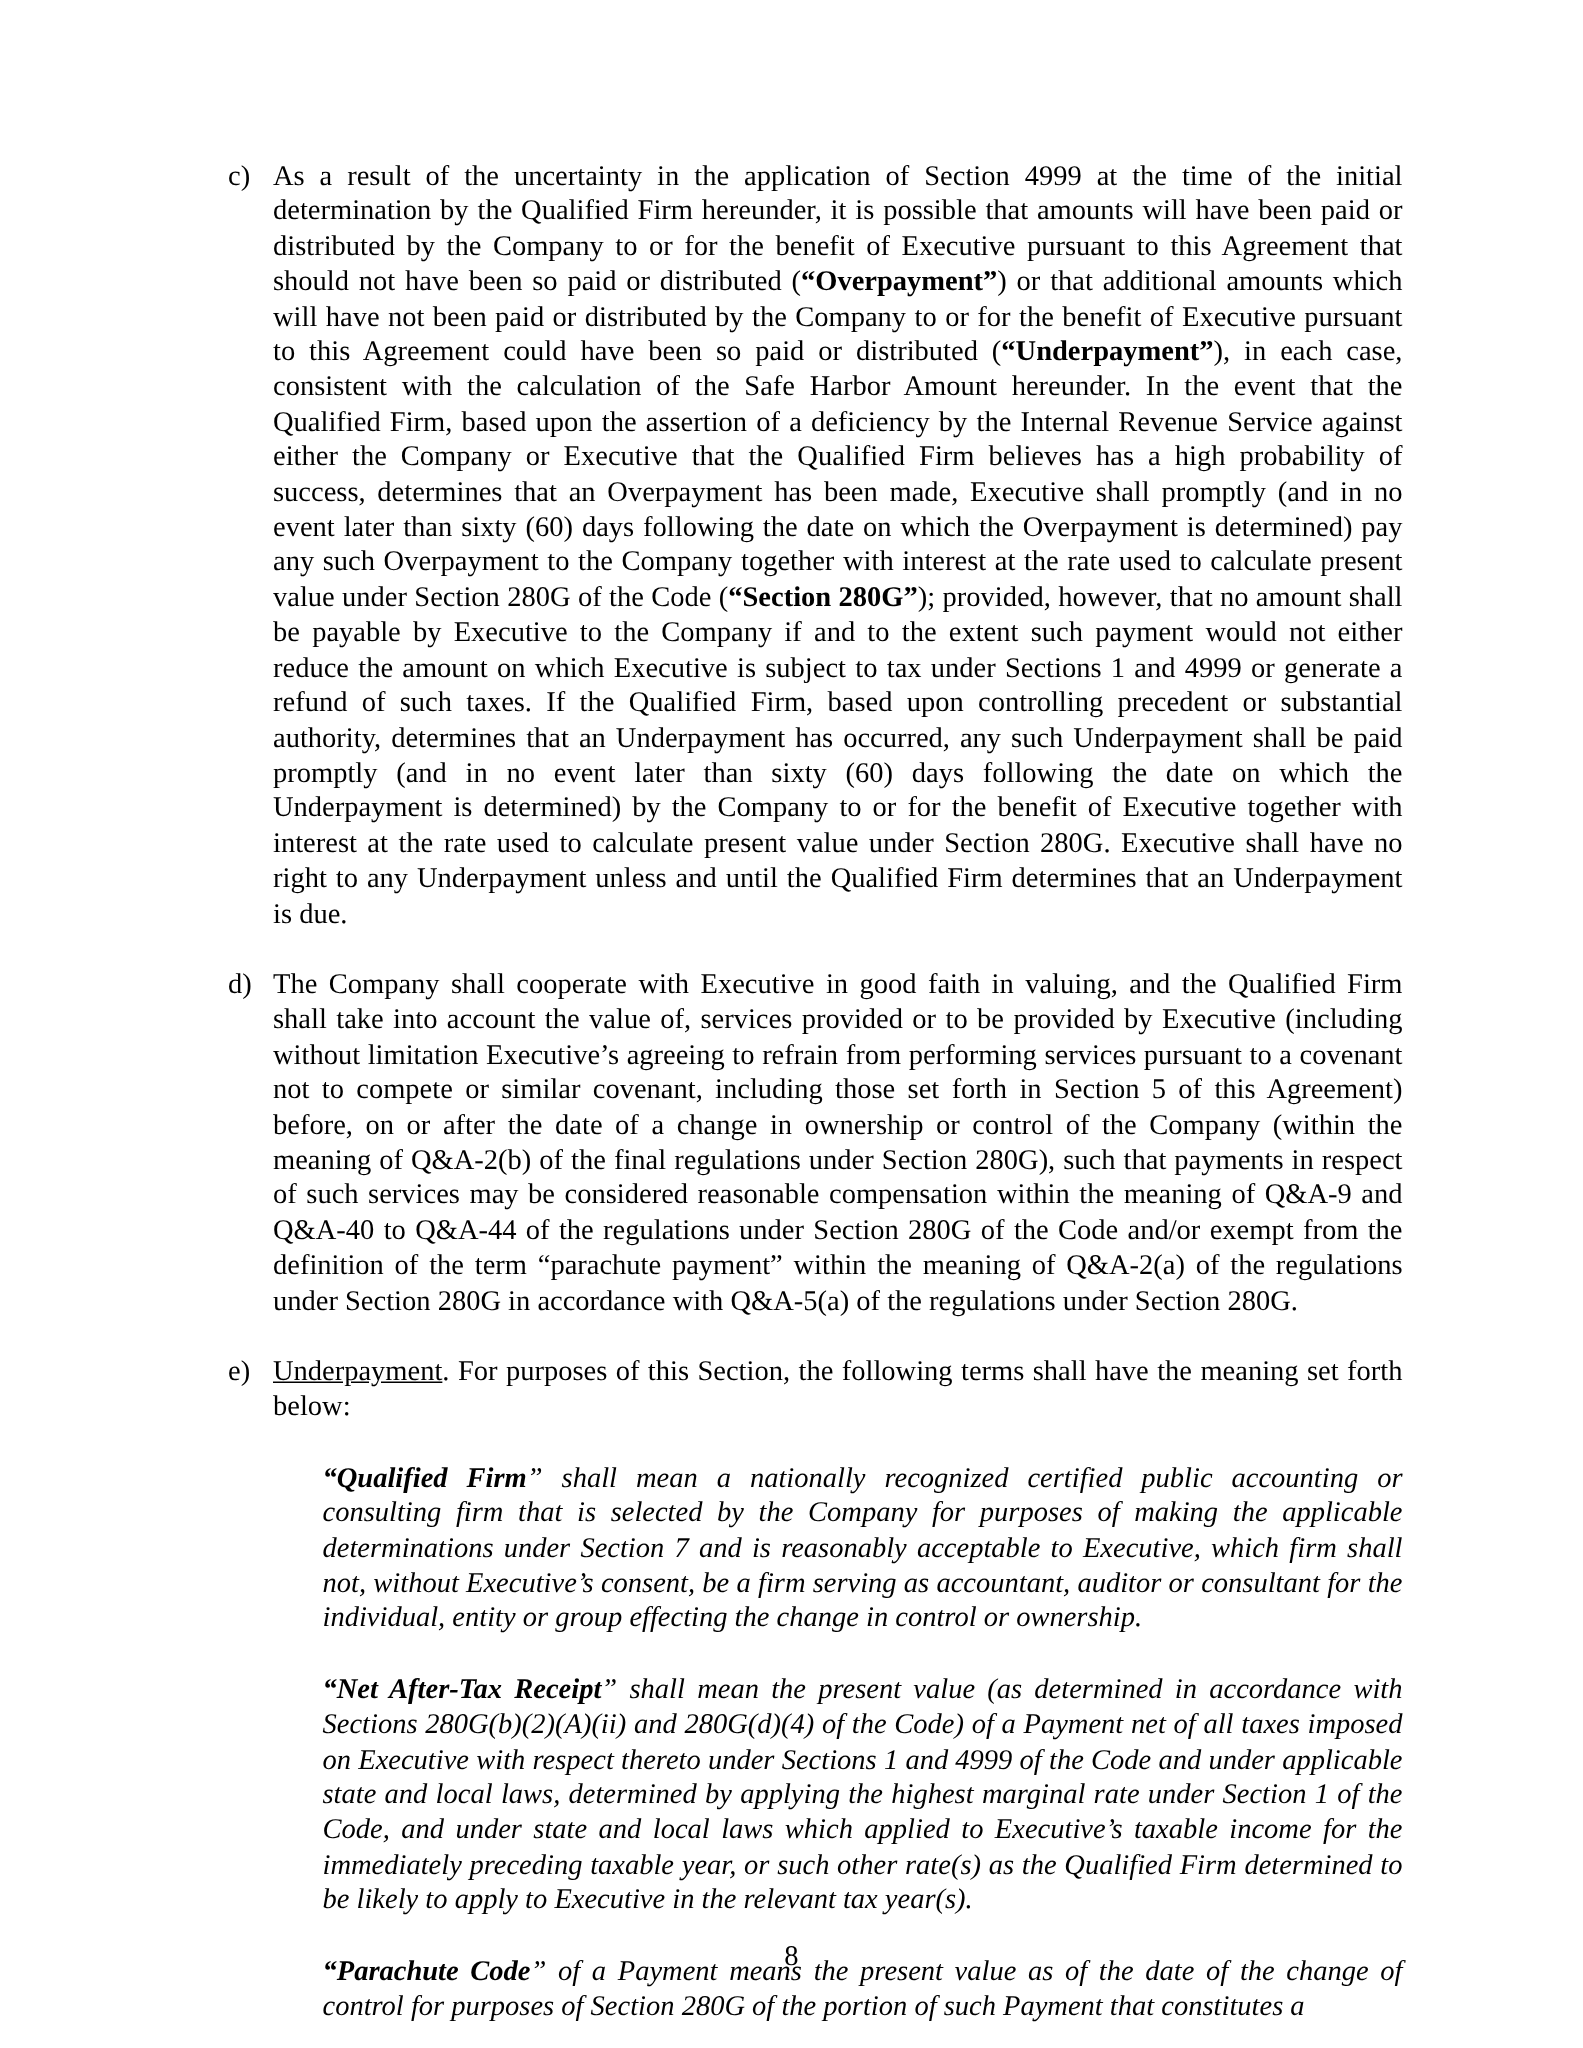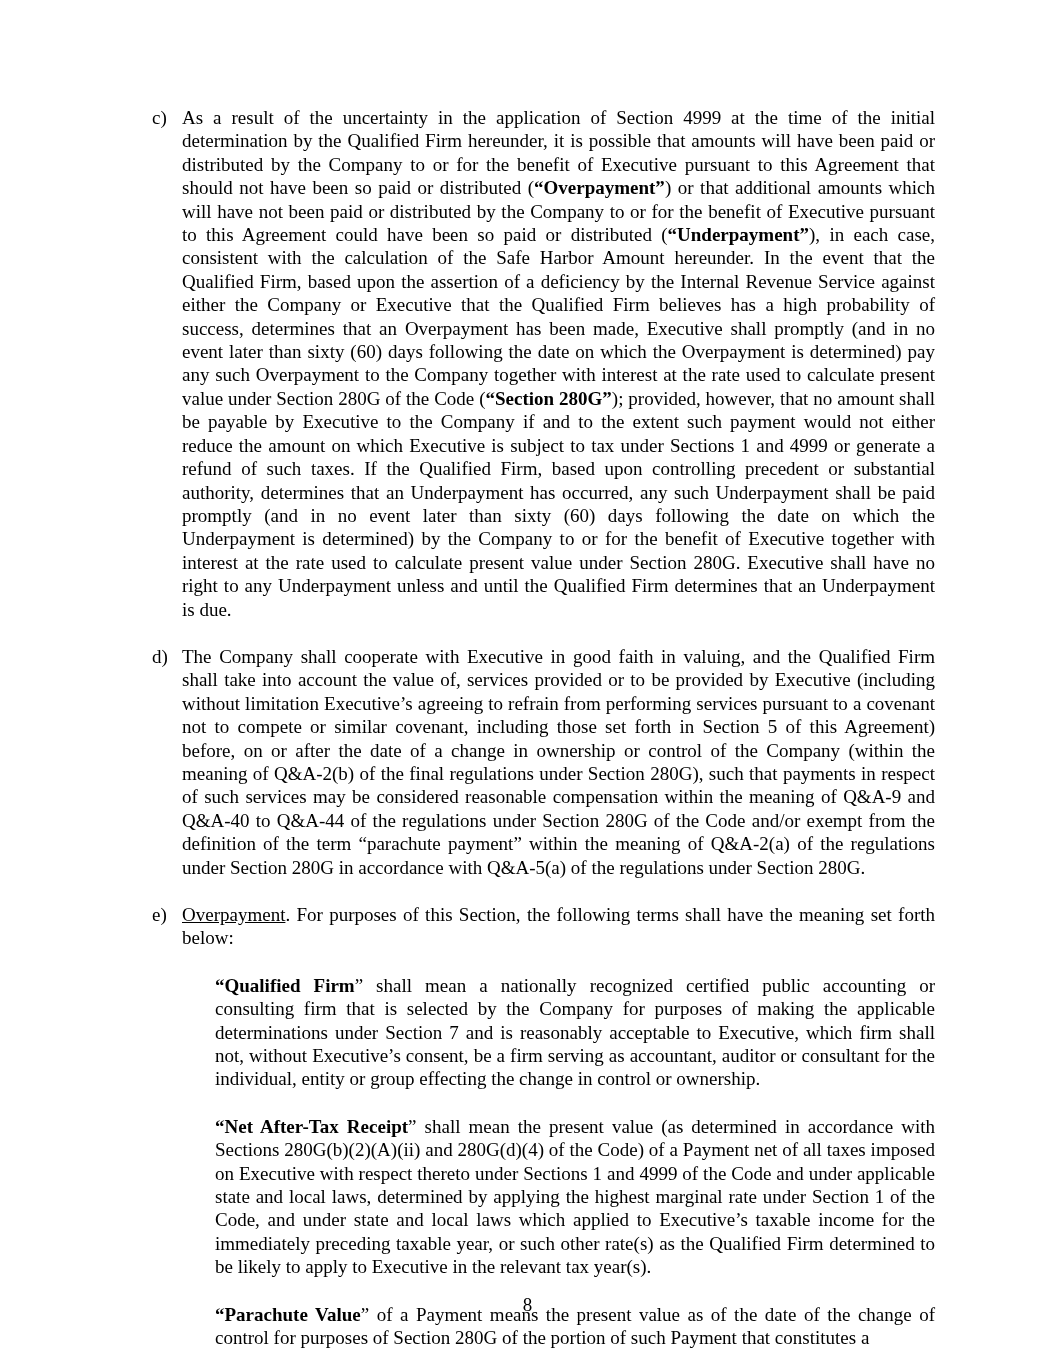--- a/index.html
+++ b/index.html
@@ -32,20 +32,21 @@
   .list-item .marker {
     position: absolute;
     left: 0;
     top: 0;
   }
   .para {
     text-align: justify;
   }
   .definitions {
     margin-left: 63px;
+    font-style: italic;
   }
   .def-para {
     margin-top: 24px;
     text-align: justify;
   }
   .page-number {
     position: absolute;
     left: 0;
     right: 0;
     top: 1293px;
@@ -66,25 +67,25 @@
       <div class="para"><span>As a result of the uncertainty in the application of Section 4999 at the time of the initial determination by the Qualified Firm hereunder, it is possible that amounts will have been paid or distributed by the Company to or for the benefit of Executive pursuant to this Agreement that should not have been so paid or distributed (</span><span class="seg-b">“Overpayment”</span><span>) or that additional amounts which will have not been paid or distributed by the Company to or for the benefit of Executive pursuant to this Agreement could have been so paid or distributed (</span><span class="seg-b">“Underpayment”</span><span>), in each case, consistent with the calculation of the Safe Harbor Amount hereunder.  In the event that the Qualified Firm, based upon the assertion of a deficiency by the Internal Revenue Service against either the Company or Executive that the Qualified Firm believes has a high probability of success, determines that an Overpayment has been made, Executive shall promptly (and in no event later than sixty (60) days following the date on which the Overpayment is determined) pay any such Overpayment to the Company together with interest at the rate used to calculate present value under Section 280G of the  Code (</span><span class="seg-b">“Section 280G”</span><span>); </span><span class="seg-i">provided, however</span><span>, that no amount shall be payable by Executive to the Company if and to the extent such payment would not either reduce the amount on which Executive is subject to tax under Sections 1 and 4999 or generate a refund of such taxes. If the Qualified Firm, based upon controlling precedent or substantial authority, determines that an Underpayment has occurred, any such Underpayment shall be paid promptly (and in no event later than sixty (60) days following the date on which the Underpayment is determined) by the Company to or for the benefit of Executive together with interest at the rate used to calculate present value under Section 280G.  Executive shall have no right to any Underpayment unless and until the Qualified Firm determines that an Underpayment is due.</span></div>
     </div>
 
     <div class="list-item">
       <span class="marker">d)</span>
       <div class="para"><span>The Company shall cooperate with Executive in good faith in valuing, and the Qualified Firm shall take into account the value of, services provided or to be provided by Executive (including without limitation Executive’s agreeing to refrain from performing services pursuant to a covenant not to compete or similar covenant, including those set forth in Section 5 of this Agreement) before, on or after the date of a change in ownership or control of the Company (within the meaning of Q&amp;A-2(b) of the final regulations under Section 280G), such that payments in respect of such services may be considered reasonable compensation within the meaning of Q&amp;A-9 and Q&amp;A-40 to Q&amp;A-44 of the regulations under Section 280G of the Code and/or exempt from the definition of the term “parachute payment” within the meaning of Q&amp;A-2(a) of the regulations under Section 280G in accordance with Q&amp;A-5(a) of the regulations under Section 280G.</span></div>
     </div>
 
     <div class="list-item">
       <span class="marker">e)</span>
-      <div class="para"><span class="seg-u">Overpayment</span><span>.  For purposes of this Section, the following terms shall have the meaning set forth below:</span></div>
+      <div class="para"><span class="seg-u">Underpayment</span><span>.  For purposes of this Section, the following terms shall have the meaning set forth below:</span></div>
     </div>
 
     <div class="definitions">
       <div class="def-para"><span class="seg-b">“Qualified Firm</span><span>” shall mean a nationally recognized certified public accounting or consulting firm  that is selected by the Company for purposes of making the applicable determinations  under Section 7 and  is reasonably  acceptable  to Executive, which  firm shall not,  without  Executive’s consent, be a firm serving as accountant, auditor or consultant for the individual, entity or  group effecting the change in control or ownership.</span></div>
       <div class="def-para"><span class="seg-b">“Net After-Tax Receipt</span><span>” shall mean the present value (as determined in accordance with Sections 280G(b)(2)(A)(ii) and 280G(d)(4) of the Code) of a Payment net of all taxes imposed on Executive with respect thereto under Sections 1 and 4999 of the Code and  under applicable state and local laws, determined by applying the highest marginal rate  under Section 1 of the Code, and under state and local laws which applied to Executive’s  taxable income for the immediately preceding taxable year, or such other rate(s) as the  Qualified Firm determined to be likely to apply to Executive in the relevant tax year(s).</span></div>
-      <div class="def-para"><span class="seg-b">“Parachute Value</span><span>” of a Payment means the present value as of the date of the change  of control for purposes of Section 280G of the portion of such Payment that  constitutes a</span></div>
+      <div class="def-para"><span class="seg-b">“Parachute Code</span><span>” of a Payment means the present value as of the date of the change  of control for purposes of Section 280G of the portion of such Payment that  constitutes a</span></div>
     </div>
 
   </div>
 
   <div class="page-number">8</div>
 </div>
 
 </body></html>

